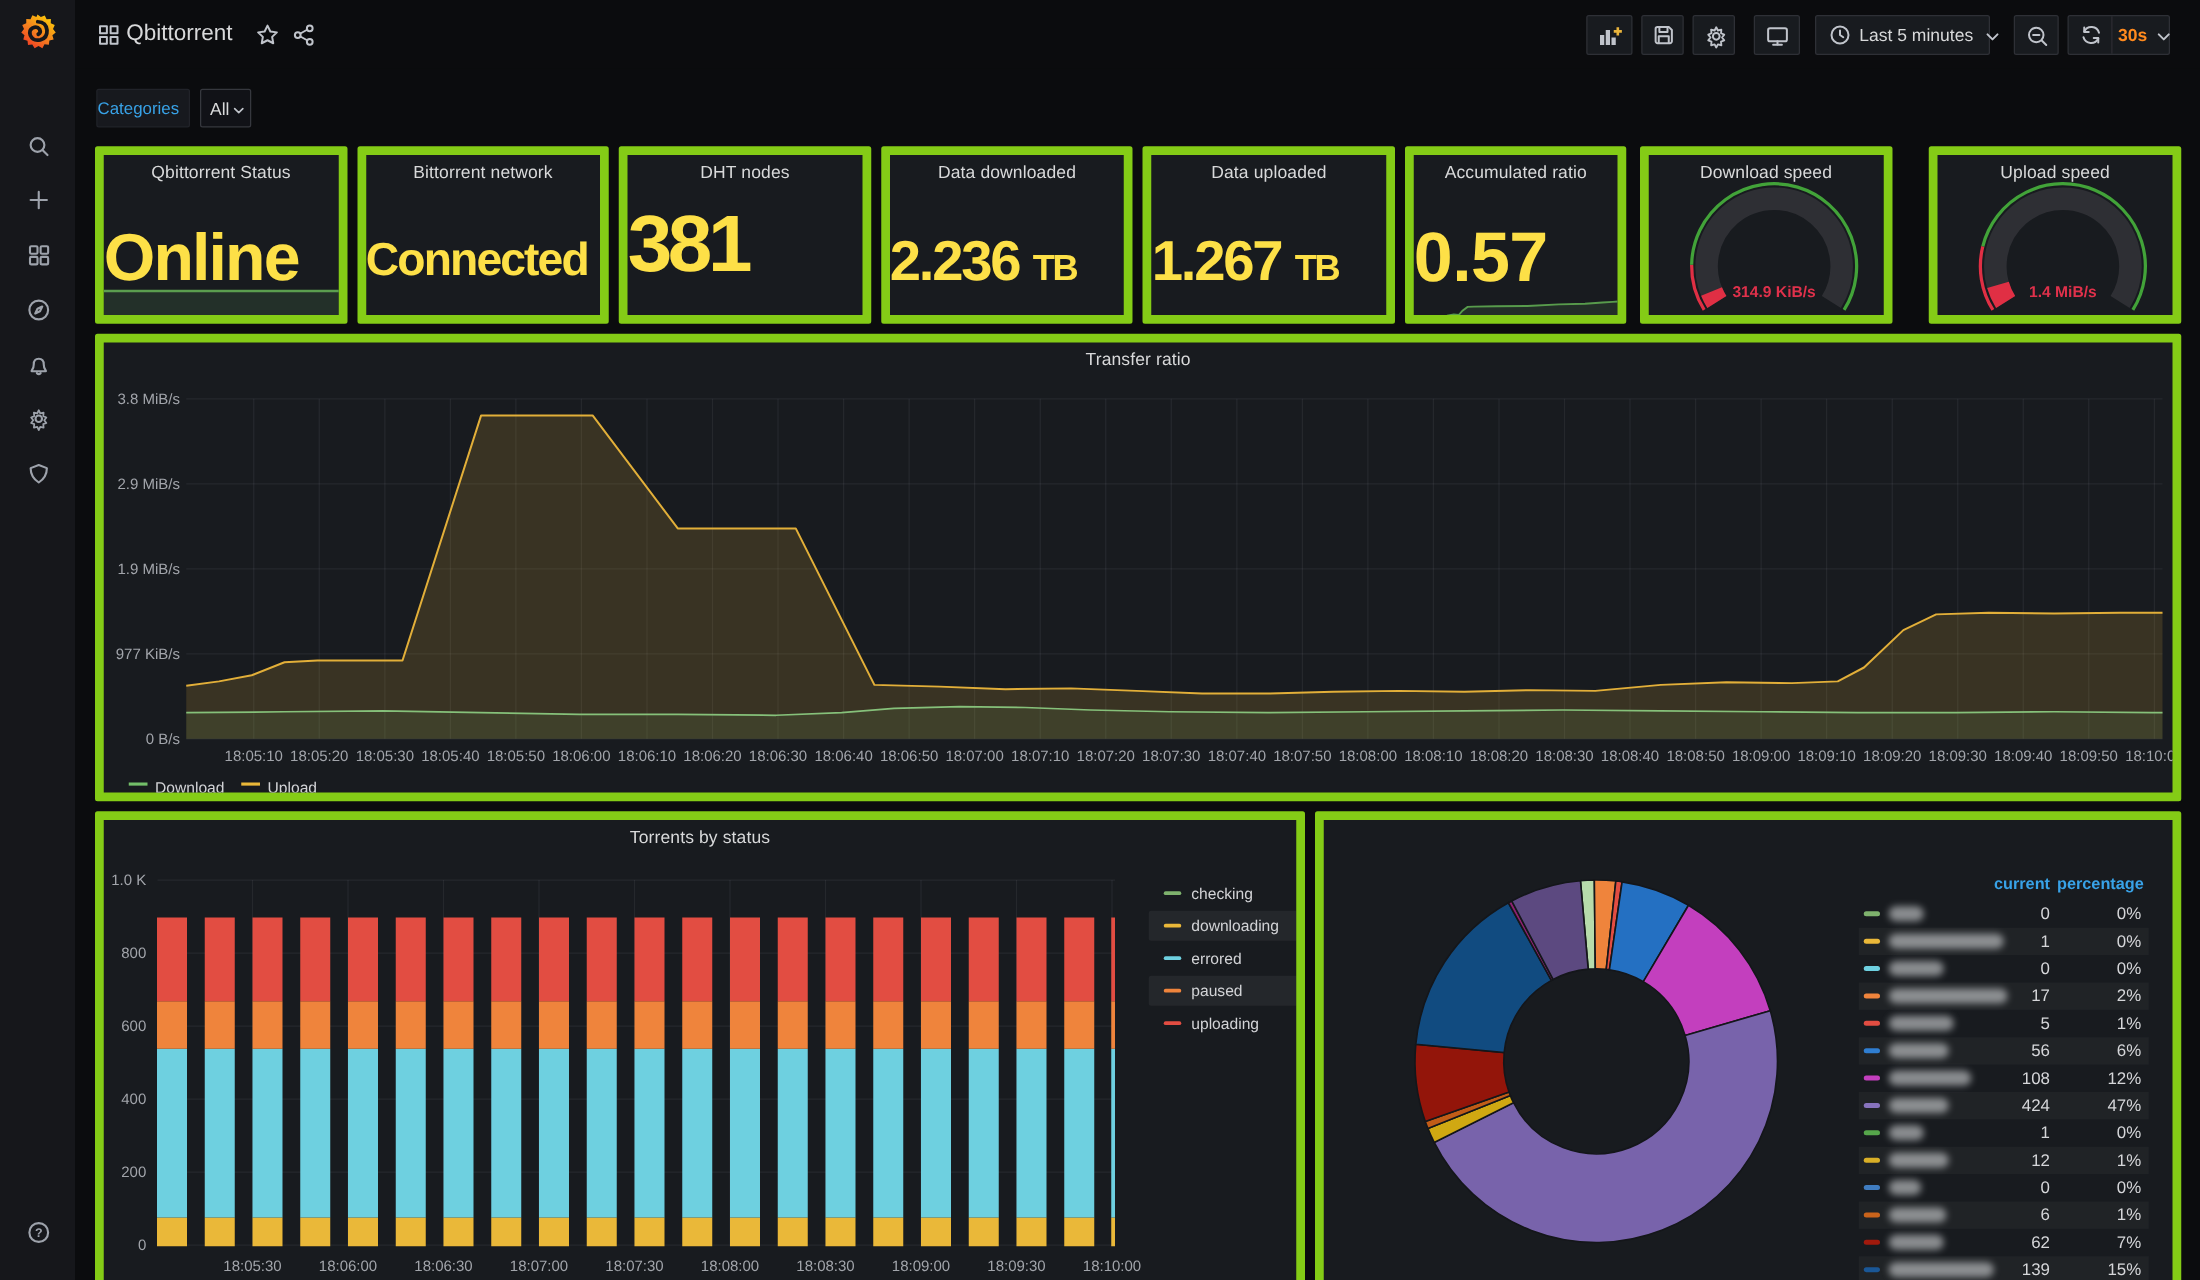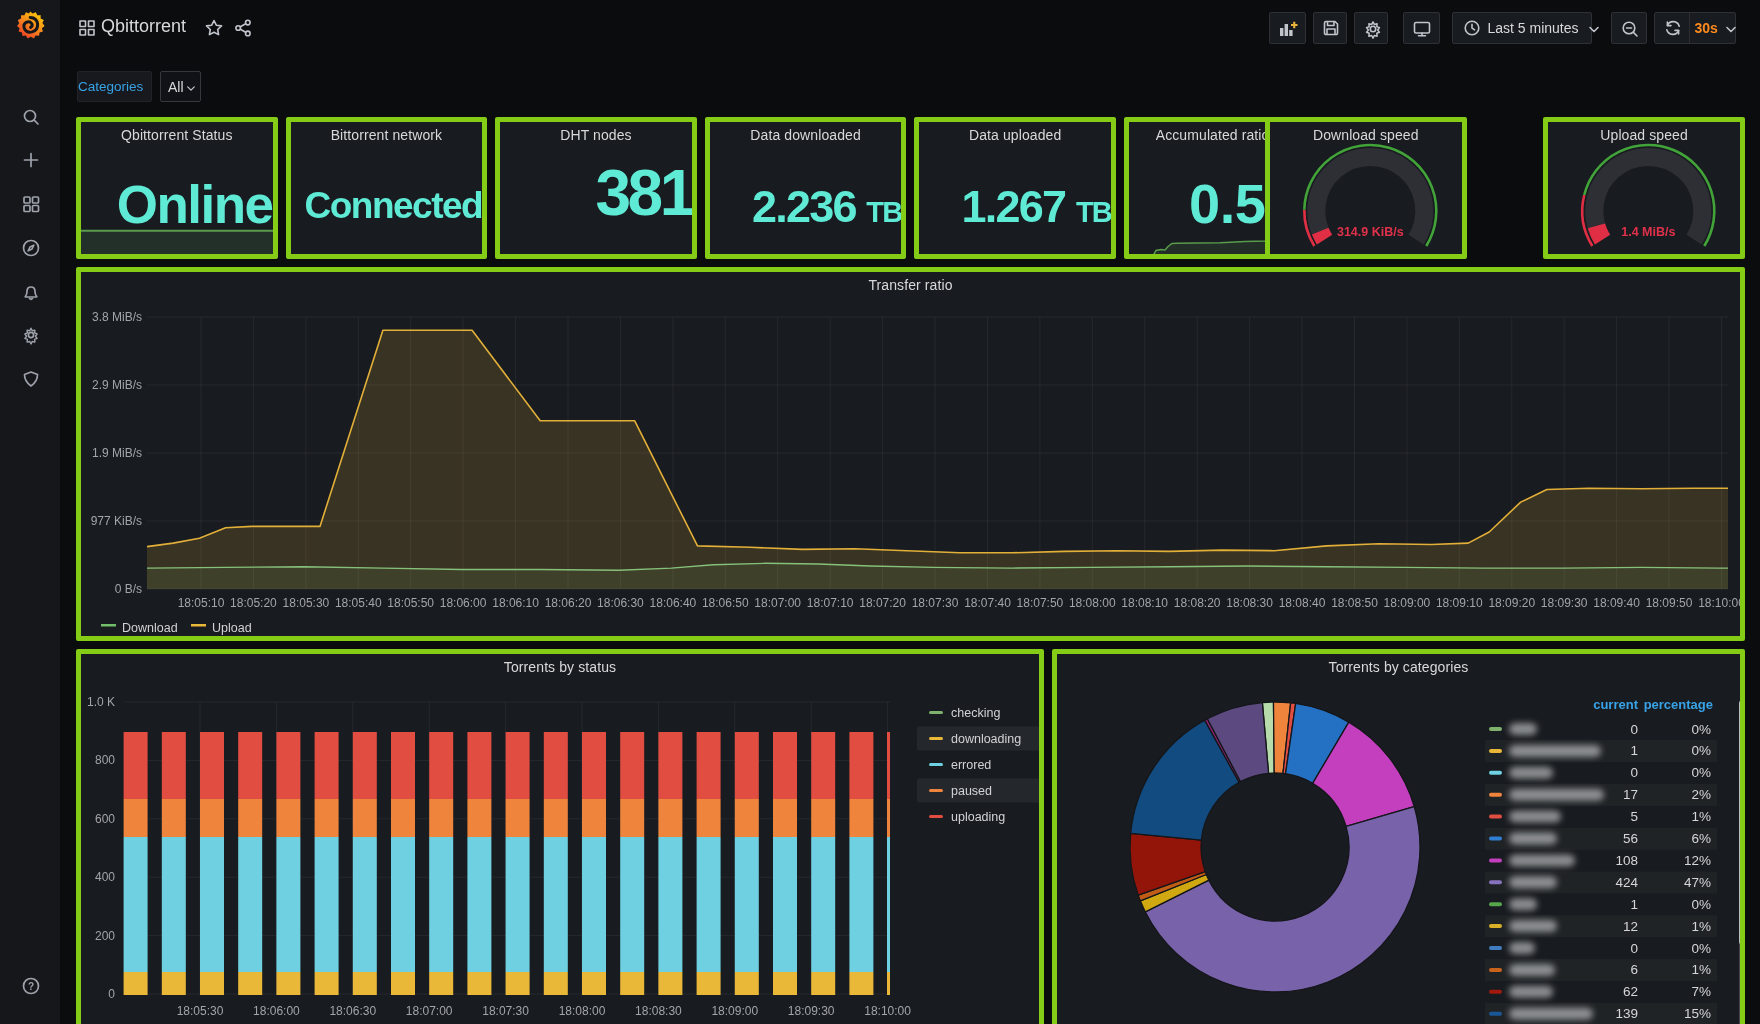--- a/index.html
+++ b/index.html
@@ -1,20 +1,20 @@
 <!DOCTYPE html>
 <html><head><meta charset="utf-8"><title>Qbittorrent - Grafana</title>
 <style>
 * { margin:0; padding:0; box-sizing:border-box; }
 html,body { width:1760px; height:1024px; overflow:hidden; background:#0b0c0e;
   font-family:"Liberation Sans", sans-serif; }
-.panel { position:absolute; background:#181b1f; border:5px solid #84cc16; border-radius:2px; overflow:hidden; }
+.panel { position:absolute; background:#181b1f; border:7px solid #84cc16; border-radius:2px; overflow:hidden; }
 .ptitle { position:absolute; top:5px; left:0; right:0; text-align:center; font-size:14px;
   font-weight:500; color:#d8d9da; letter-spacing:0.1px; }
-.bigv { position:absolute; left:0; right:0; text-align:right; font-weight:bold; color:#5eead4; }
+.bigv { position:absolute; left:0; right:0; text-align:left; font-weight:bold; color:#fde047; }
 .navbtn { position:absolute; top:12px; height:32px; background:#181b1f; border:1px solid #2e3036;
   border-radius:2px; text-align:left; padding-top:6px; padding-left:8px; white-space:nowrap; }
 text { font-family:"Liberation Sans", sans-serif; }
 </style></head>
 <body>
 <div style="position:absolute;left:0;top:0;width:60px;height:1024px;background:#16171b">
 <svg width="38" height="38" viewBox="0 0 38 38" style="position:absolute;left:11px;top:8px">
 <defs>
         <linearGradient id="lg" x1="0.1" y1="0.95" x2="0.75" y2="0.05">
           <stop offset="0" stop-color="#ee3524"></stop>
@@ -162,21 +162,21 @@
     <div class="bigv" style="top:62px;font-size:45px;line-height:45px;letter-spacing:-1.8px">1.267 <span style="font-size:29px">TB</span></div>
   </div>
 <div class="panel" style="left:1124.1px;top:117px;width:177px;height:142px">
     <div class="ptitle">Accumulated ratio</div>
     <svg width="201" height="142" viewBox="0 0 201 142" style="position:absolute;left:0;top:0">
 <path d="M 0.0 140.0 L 6.0 138.5 L 12.0 139.5 L 18.0 140.0 L 22.0 137.5 L 27.0 128.5 L 32.0 127.5 L 36.0 128.0 L 39.0 124.5 L 43.0 121.5 L 48.0 121.3 L 66.0 121.0 L 91.0 120.8 L 116.0 119.5 L 137.0 119.0 L 151.0 118.0 L 159.0 117.5 L 166.0 117.0 L 172.0 115.5 L 178.0 113.0 L 186.0 112.0 L 192.0 111.5 L 197.0 110.5 L 201.6 110.0 L 201.6 142 L 0 142 Z" fill="#73BF69" fill-opacity="0.12"></path>
 <path d="M 0.0 140.0 L 6.0 138.5 L 12.0 139.5 L 18.0 140.0 L 22.0 137.5 L 27.0 128.5 L 32.0 127.5 L 36.0 128.0 L 39.0 124.5 L 43.0 121.5 L 48.0 121.3 L 66.0 121.0 L 91.0 120.8 L 116.0 119.5 L 137.0 119.0 L 151.0 118.0 L 159.0 117.5 L 166.0 117.0 L 172.0 115.5 L 178.0 113.0 L 186.0 112.0 L 192.0 111.5 L 197.0 110.5 L 201.6 110.0" fill="none" stroke="#589c4c" stroke-width="1.5"></path>
 </svg>
     <div class="bigv" style="top:54px;font-size:56px;line-height:56px;letter-spacing:-0.5px">0.57</div>
   </div>
-<div class="panel" style="left:1265px;top:117px;width:201.6px;height:142px">
+<div class="panel" style="left:1312px;top:117px;width:201.6px;height:142px">
     <div class="ptitle">Download speed</div>
     <svg width="201" height="142" viewBox="0 0 201 142" style="position:absolute;left:0;top:0">
       <path d="M 44.33 123.97 A 66 66 0 0 1 34.31 87.85" stroke="#E02F44" stroke-width="2.6" fill="none"></path>
       <path d="M 34.31 87.85 A 66 66 0 1 1 156.27 123.97" stroke="#42a339" stroke-width="2.6" fill="none"></path>
       <path d="M 54.51 117.62 A 54 54 0 1 1 146.09 117.62" stroke="#2e2f34" stroke-width="18" fill="none"></path>
       <path d="M 54.51 117.62 A 54 54 0 0 1 50.23 109.23" stroke="#E02F44" stroke-width="18" fill="none"></path>
       <text x="100.3" y="113.5" text-anchor="middle" font-size="12.5" font-weight="bold" fill="#e0314b" font-family="Liberation Sans, sans-serif">314.9 KiB/s</text>
     </svg>
   </div>
 <div class="panel" style="left:1543.3px;top:117px;width:201.6px;height:142px">
@@ -411,21 +411,20 @@
         <text x="870" y="115.0" font-size="12.5" fill="#d2d3d6">errored</text>
         <rect x="836" y="124.5" width="128" height="24" rx="2" fill="rgba(255,255,255,0.055)"></rect>
         <rect x="848" y="135.0" width="14" height="3" rx="1.5" fill="#EF843C"></rect>
         <text x="870" y="141.0" font-size="12.5" fill="#d2d3d6">paused</text>
         <rect x="848" y="161.0" width="14" height="3" rx="1.5" fill="#E24D42"></rect>
         <text x="870" y="167.0" font-size="12.5" fill="#d2d3d6">uploading</text>
       </g>
 </svg>
   </div>
 <div class="panel" style="left:1052px;top:649px;width:693px;height:383px">
-    <div class="ptitle">Torrents by categories</div>
     <svg width="691" height="375" viewBox="0 0 691 375" style="position:absolute;left:0;top:0">
 <defs>
         <filter id="nblur" x="-30%" y="-50%" width="160%" height="200%">
           <feGaussianBlur stdDeviation="3"></feGaussianBlur>
         </filter>
       </defs>
 <path d="M 205.36 48.55 A 145 145 0 0 1 216.48 48.01 L 217.23 119.00 A 74 74 0 0 0 211.55 119.28 Z" fill="#B7DBAB" stroke="#14161a" stroke-width="1.3"></path>
       <path d="M 216.48 48.01 A 145 145 0 0 1 233.66 48.85 L 225.99 119.43 A 74 74 0 0 0 217.23 119.00 Z" fill="#EF843C" stroke="#14161a" stroke-width="1.3"></path>
       <path d="M 233.66 48.85 A 145 145 0 0 1 238.68 49.48 L 228.55 119.76 A 74 74 0 0 0 225.99 119.43 Z" fill="#E24D42" stroke="#14161a" stroke-width="1.3"></path>
       <path d="M 238.68 49.48 A 145 145 0 0 1 291.81 68.19 L 255.67 129.31 A 74 74 0 0 0 228.55 119.76 Z" fill="#2470c2" stroke="#14161a" stroke-width="1.3"></path>

